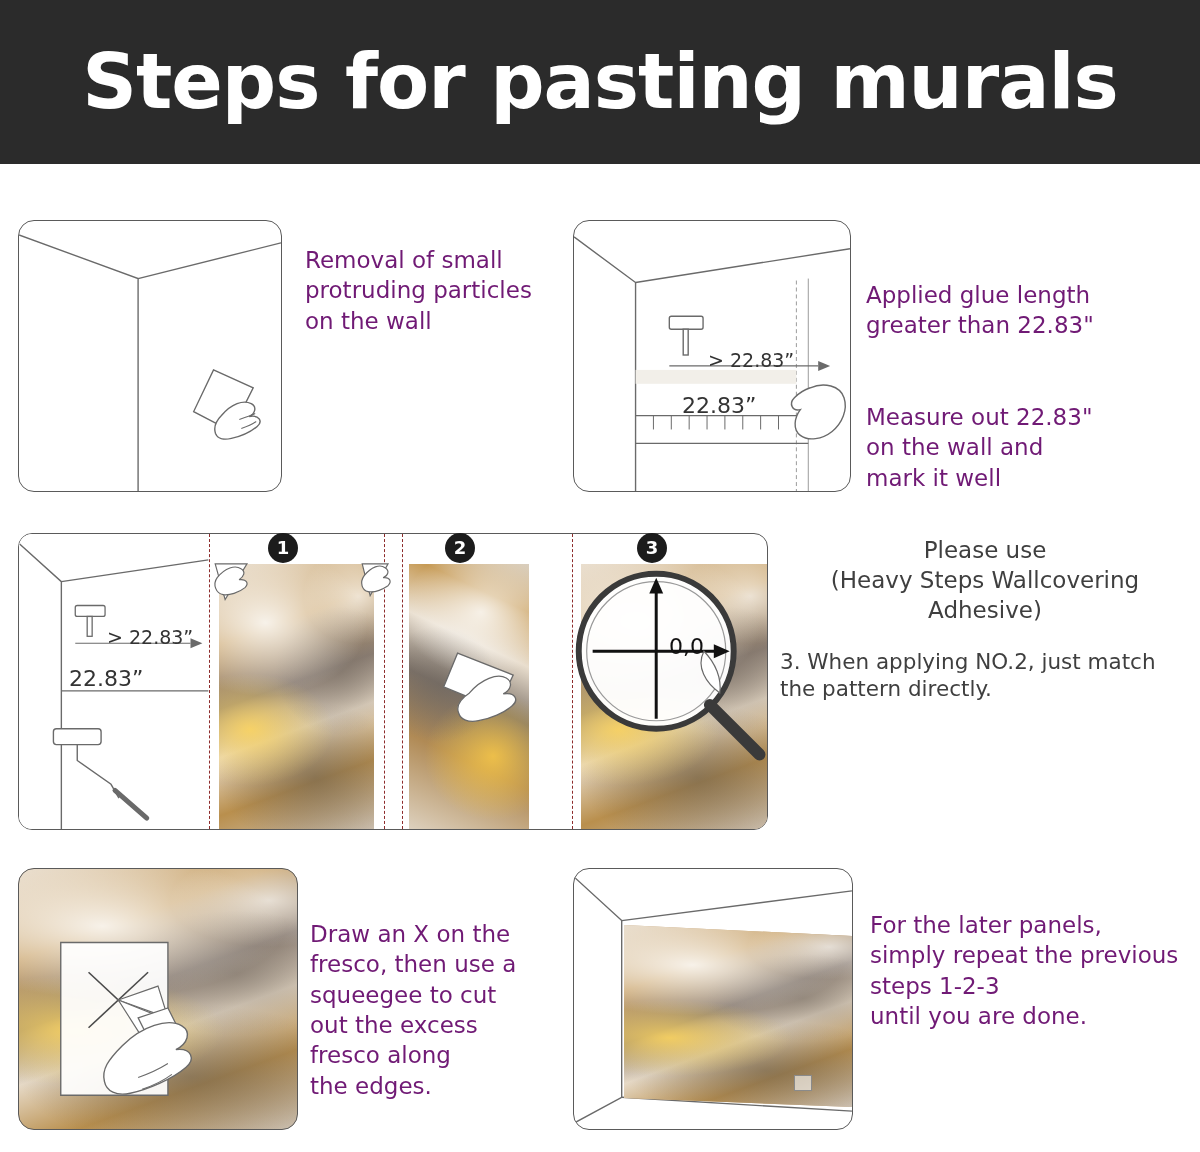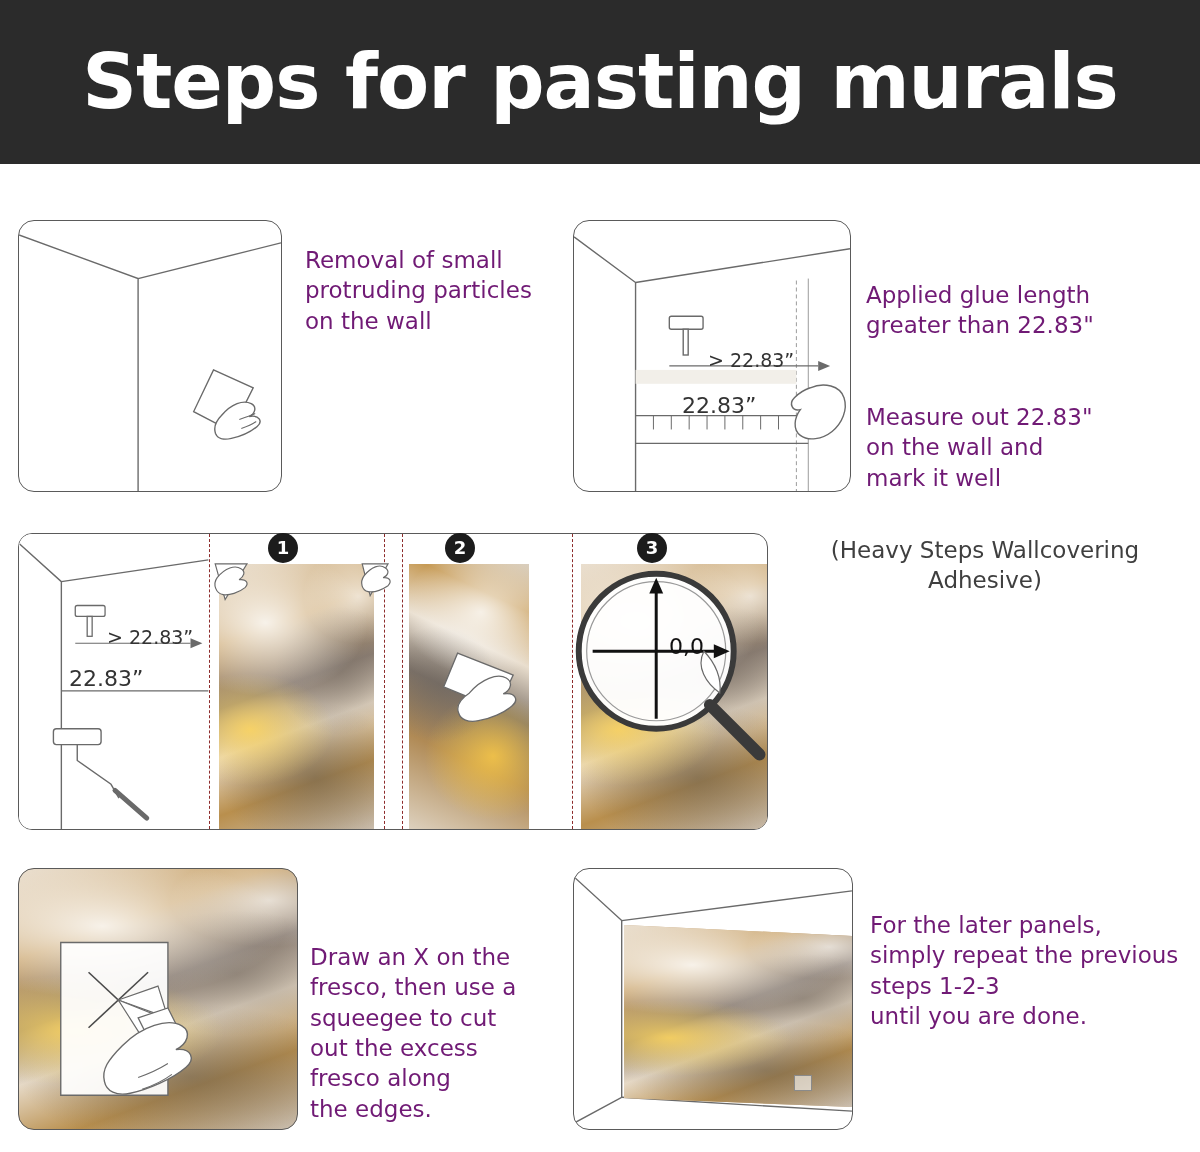--- a/index.html
+++ b/index.html
@@ -54,21 +54,21 @@
   #p3{left:18px;top:533px;width:750px;height:297px;border-radius:14px;}
   #rightcol{position:absolute;left:780px;top:536px;width:410px;}
   .rc-title{
     text-align:center;font-size:23px;line-height:1.3;color:#3f3f3f;
   }
   .rc-item{font-size:21.5px;line-height:1.28;color:#3f3f3f;margin-top:22px;white-space:pre-line;}
 
   
   #p4{left:18px;top:868px;width:280px;height:262px;}
   #p5{left:573px;top:868px;width:280px;height:262px;}
-  #cap4{left:310px;top:942px;width:235px;}
+  #cap4{left:310px;top:919px;width:235px;}
   #cap5{left:870px;top:910px;width:320px;}
 
   
   .svgfull{position:absolute;left:0;top:0;width:100%;height:100%;}
 
   
   .stepnum{
     position:absolute;
     width:30px;height:30px;border-radius:50%;
     background:#1c1c1c;color:#fff;
@@ -216,21 +216,24 @@
   </svg>
 
   <div style="position:absolute;left:650px;top:100px;font-size:22px;color:#111;">0,0</div>
 </div>
 
 <div class="stepnum" style="left:268px;top:533px;">1</div>
 <div class="stepnum" style="left:445px;top:533px;">2</div>
 <div class="stepnum" style="left:637px;top:533px;">3</div>
 
 <div id="rightcol">
+  <div class="rc-title">Please use</div>
   <div class="rc-title">(Heavy Steps Wallcovering Adhesive)</div>
+  <div class="rc-item">3. When applying NO.2, just match
+the pattern directly.</div>
 </div>
 
 <div class="panel marble" id="p4">
   <svg class="svgfull" viewBox="0 0 280 262">
 
     <path d="M42 74 L150 74 L150 228 L42 228 Z" fill="#ffffff" fill-opacity="0.93" stroke="#6a6a6a" stroke-width="1.4"></path>
 
     <line x1="70" y1="104" x2="130" y2="160" stroke="#4a4a4a" stroke-width="1.6"></line>
     <line x1="130" y1="104" x2="70" y2="160" stroke="#4a4a4a" stroke-width="1.6"></line>
 

